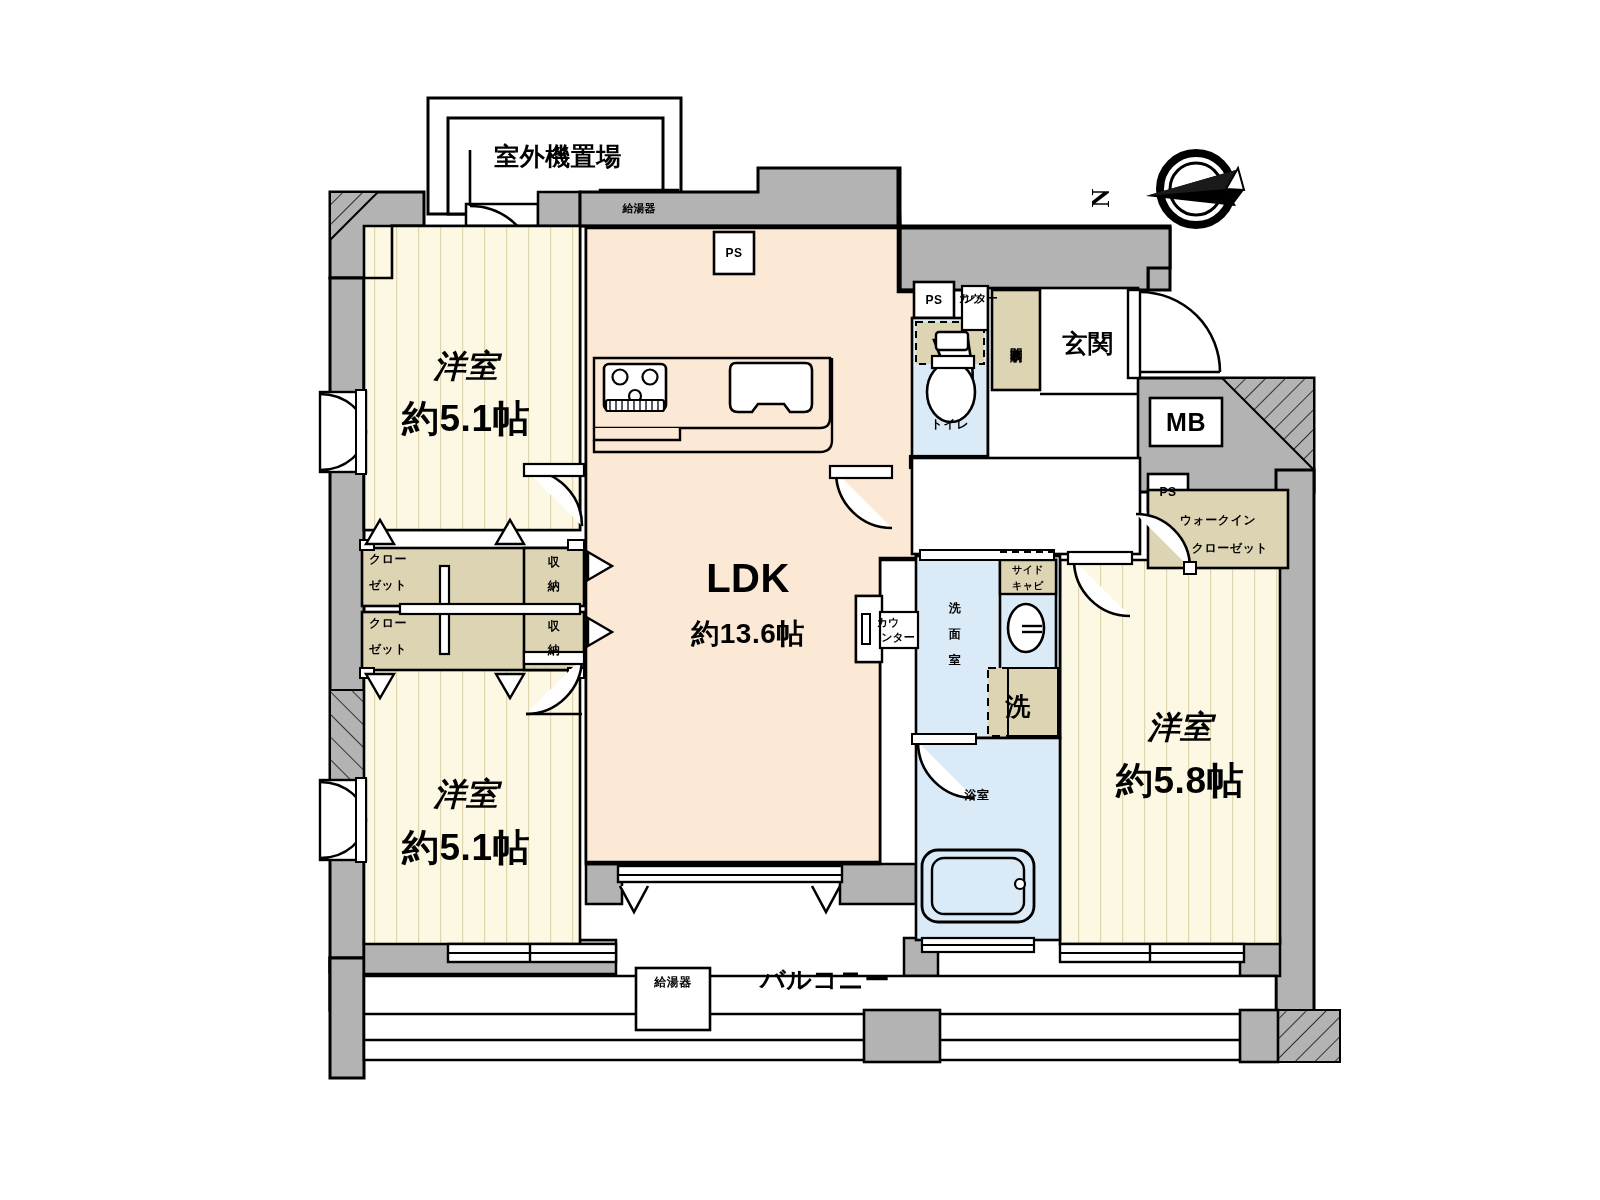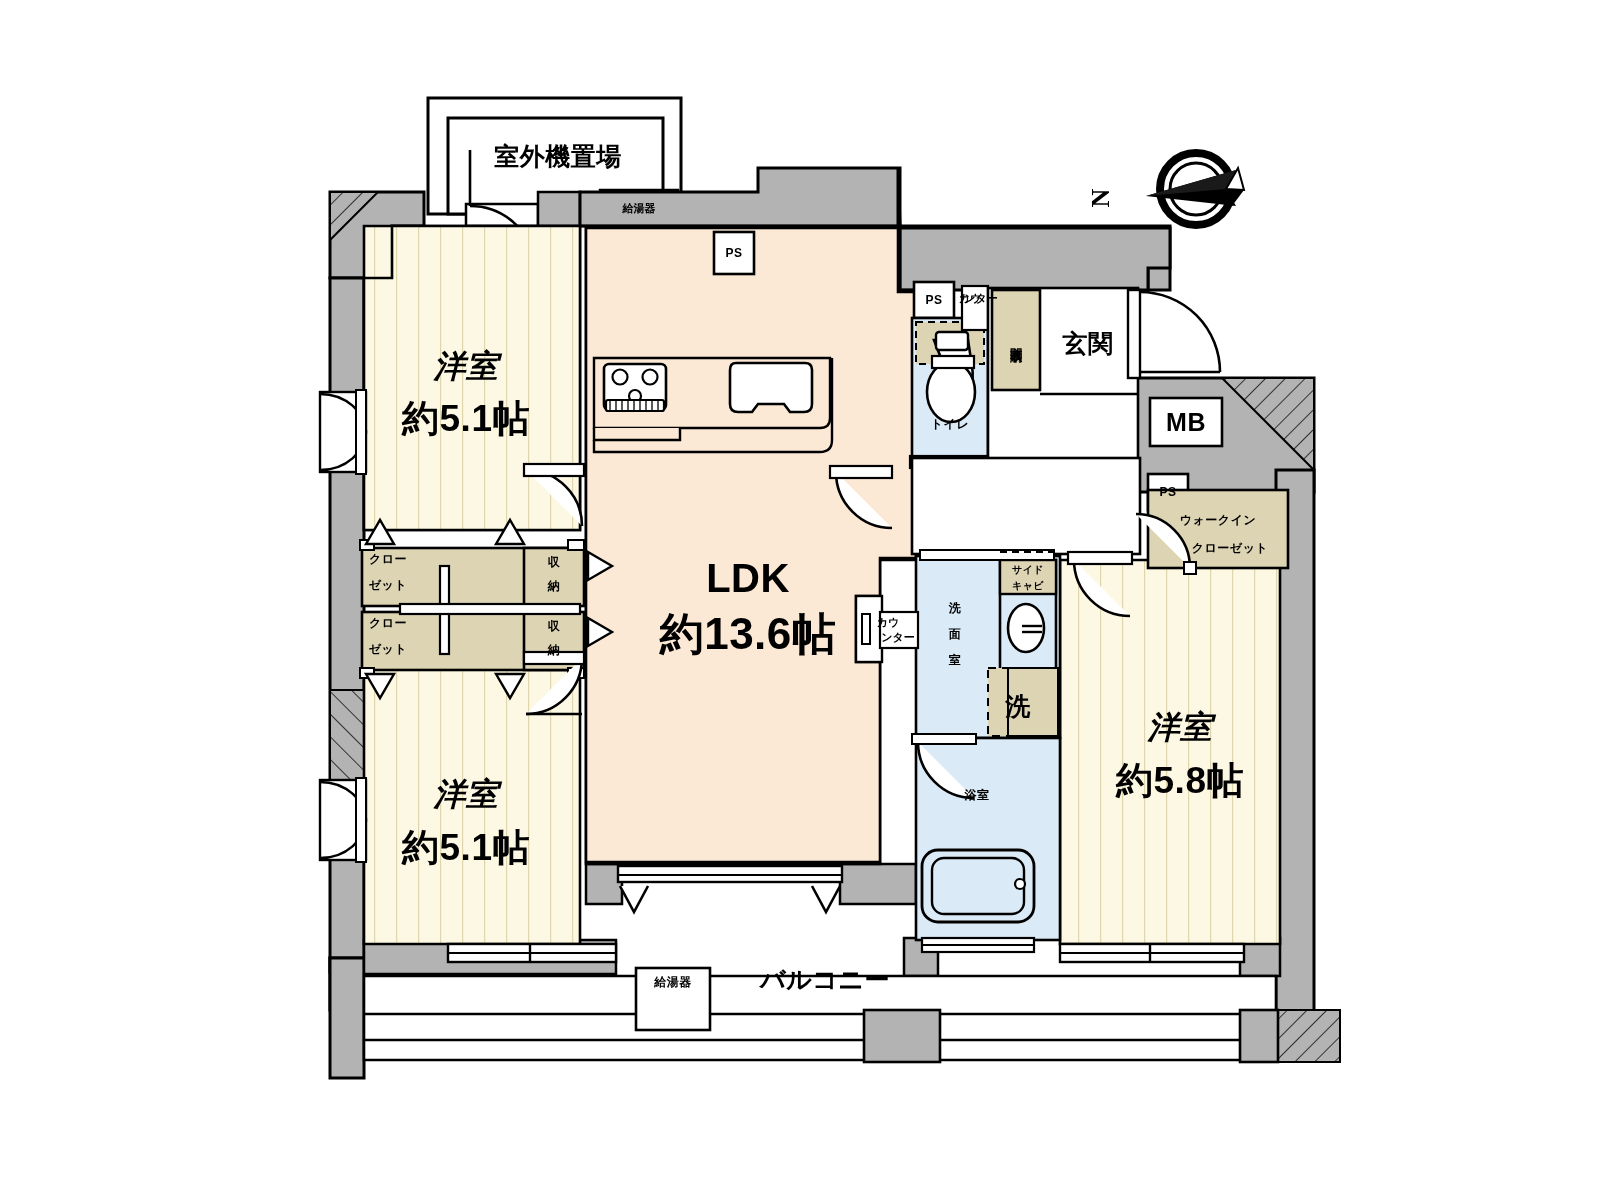--- a/index.html
+++ b/index.html
@@ -21,21 +21,21 @@
     letter-spacing:0.5px;
   }
   .lbl.vert{
     writing-mode:vertical-rl;
     text-orientation:upright;
     letter-spacing:1px;
   }
   .room-name{font-size:32px;font-style:italic;}
   .room-area{font-size:37px;}
   .ldk-name{font-size:40px;}
-  .ldk-area{font-size:44px;}
+  .ldk-area{font-size:28px;}
   .mid{font-size:25px;}
   .small{font-size:12px;}
   .xsmall{font-size:10px;}
   .tiny{font-size:11px;letter-spacing:0px;}
   .compass-n{
     position:absolute;font-size:26px;font-weight:700;color:#000;
     font-family:"Liberation Serif","DejaVu Serif",serif;
     transform:rotate(-90deg);
   }
 </style>

